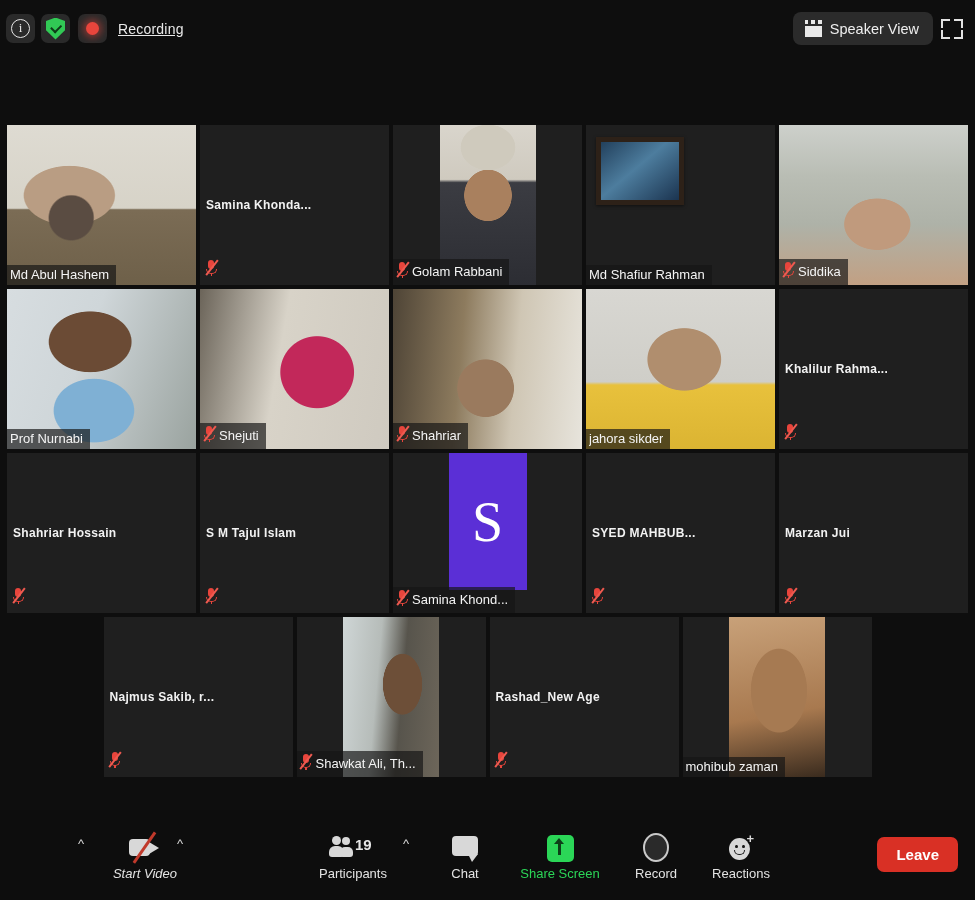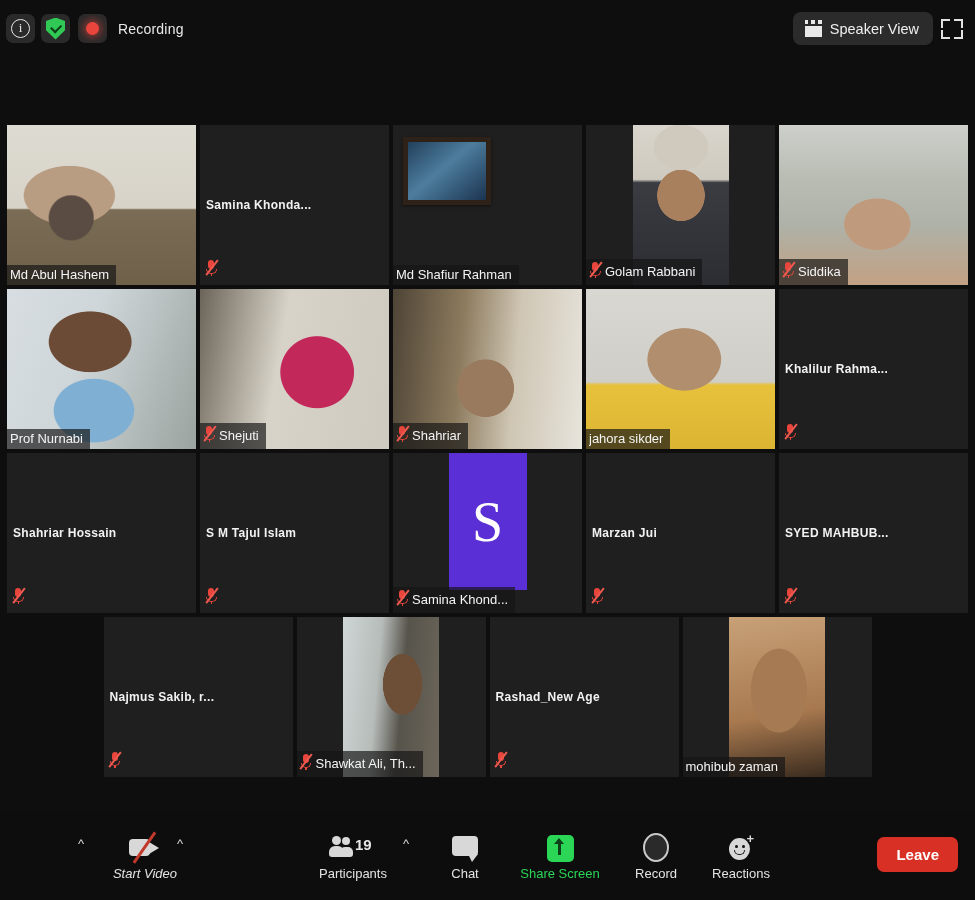--- a/index.html
+++ b/index.html
@@ -48,21 +48,21 @@
     width: 29px; height: 29px; border-radius: 7px;
     background: #2a2a2a; display:flex; align-items:center; justify-content:center;
     margin-left: 2px;
   }
   .rec-dot {
     width: 13px; height: 13px; border-radius: 50%;
     background: #e8453c;
     box-shadow: 0 0 7px 3px rgba(232,69,60,0.45);
   }
   #recording-label {
-    color: #e9e9e9; font-size: 14px; margin-left: 5px; letter-spacing: .2px;
+    color: #e9e9e9; font-size: 14px; margin-left: 5px; letter-spacing: .2px; text-decoration: underline;
   }
   .tb-right {
     position: absolute; right: 8px; top: 12px;
     display: flex; align-items: center; gap: 4px;
   }
   #speaker-view-btn {
     display: flex; align-items: center; gap: 8px;
     background: #2b2b2b; border-radius: 8px;
     padding: 8px 14px 8px 12px; cursor: pointer;
   }
@@ -328,30 +328,30 @@
         <div class="vid v-hashem"></div>
         <div class="namechip">
           <span class="nm">Md Abul Hashem</span>
         </div>
       </div>
       <div class="tile">
         <div class="novideo-name">Samina  Khonda...</div>
         <div class="mute-corner"><span class="mic-mute"><span class="body"></span><span class="stand"></span><span class="post"></span><span class="slash"></span></span></div>
       </div>
       <div class="tile">
-        <div class="vid v-shafiur"></div>
-        <div class="namechip">
-          <span class="nm">Md Shafiur Rahman</span>
-        </div>
-      </div>
-      <div class="tile">
         <div class="vid v-rabbani portrait-w"></div>
         <div class="namechip">
           <span><span class="mic-mute"><span class="body"></span><span class="stand"></span><span class="post"></span><span class="slash"></span></span></span>
           <span class="nm">Golam Rabbani</span>
+        </div>
+      </div>
+      <div class="tile">
+        <div class="vid v-shafiur"></div>
+        <div class="namechip">
+          <span class="nm">Md Shafiur Rahman</span>
         </div>
       </div>
       <div class="tile">
         <div class="vid v-siddika"></div>
         <div class="namechip">
           <span><span class="mic-mute"><span class="body"></span><span class="stand"></span><span class="post"></span><span class="slash"></span></span></span>
           <span class="nm">Siddika</span>
         </div>
       </div>
     </div>
@@ -397,25 +397,25 @@
         <div class="mute-corner"><span class="mic-mute"><span class="body"></span><span class="stand"></span><span class="post"></span><span class="slash"></span></span></div>
       </div>
       <div class="tile">
         <div class="avatar-letter" style="background: rgb(91, 47, 214);">S</div>
         <div class="namechip">
           <span><span class="mic-mute"><span class="body"></span><span class="stand"></span><span class="post"></span><span class="slash"></span></span></span>
           <span class="nm">Samina Khond...</span>
         </div>
       </div>
       <div class="tile">
+        <div class="novideo-name">SYED MAHBUB...</div>
+        <div class="mute-corner"><span class="mic-mute"><span class="body"></span><span class="stand"></span><span class="post"></span><span class="slash"></span></span></div>
+      </div>
+      <div class="tile">
         <div class="novideo-name">Marzan Jui</div>
-        <div class="mute-corner"><span class="mic-mute"><span class="body"></span><span class="stand"></span><span class="post"></span><span class="slash"></span></span></div>
-      </div>
-      <div class="tile">
-        <div class="novideo-name">SYED MAHBUB...</div>
         <div class="mute-corner"><span class="mic-mute"><span class="body"></span><span class="stand"></span><span class="post"></span><span class="slash"></span></span></div>
       </div>
     </div>
     <div class="vrow">
       <div class="tile">
         <div class="novideo-name">Najmus Sakib, r...</div>
         <div class="mute-corner"><span class="mic-mute"><span class="body"></span><span class="stand"></span><span class="post"></span><span class="slash"></span></span></div>
       </div>
       <div class="tile">
         <div class="vid v-shawkat portrait-w"></div>

